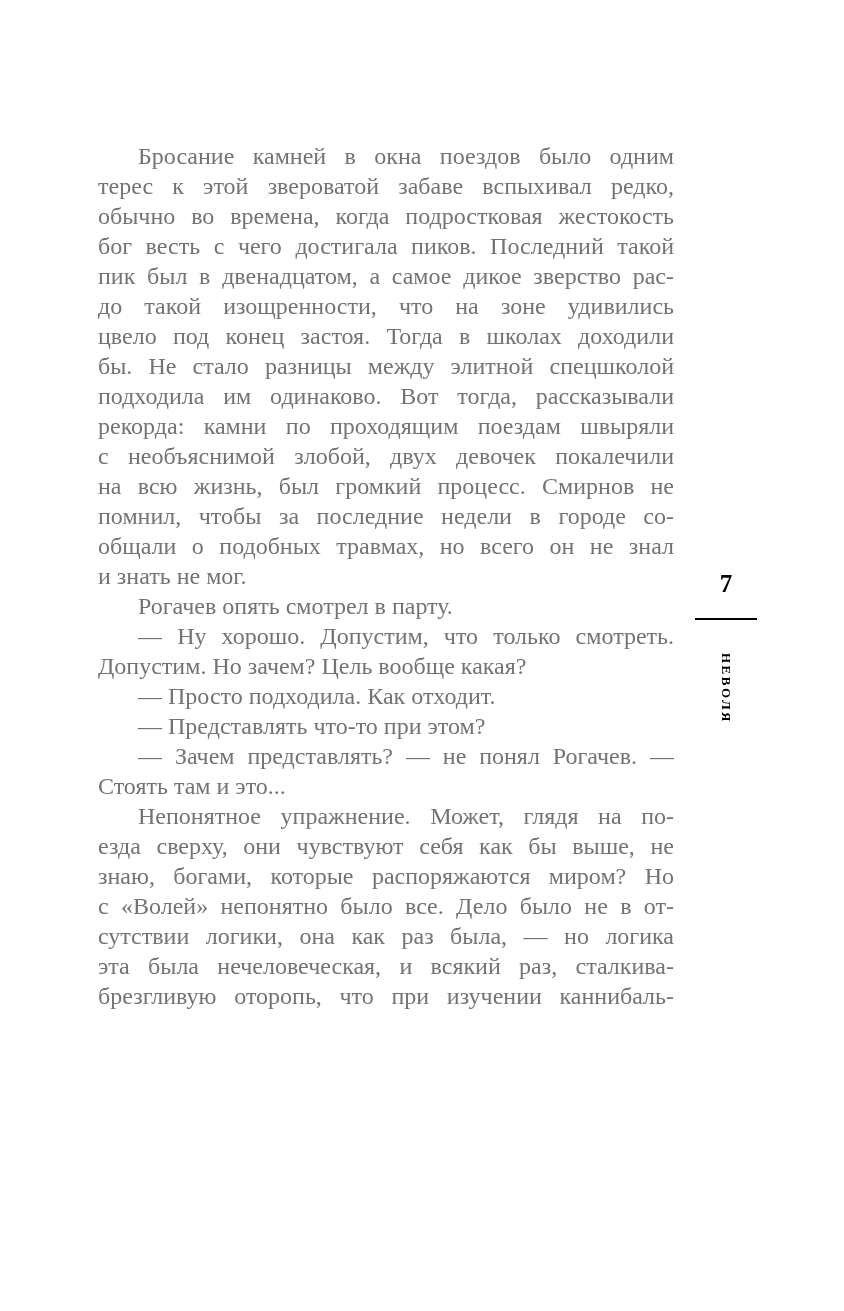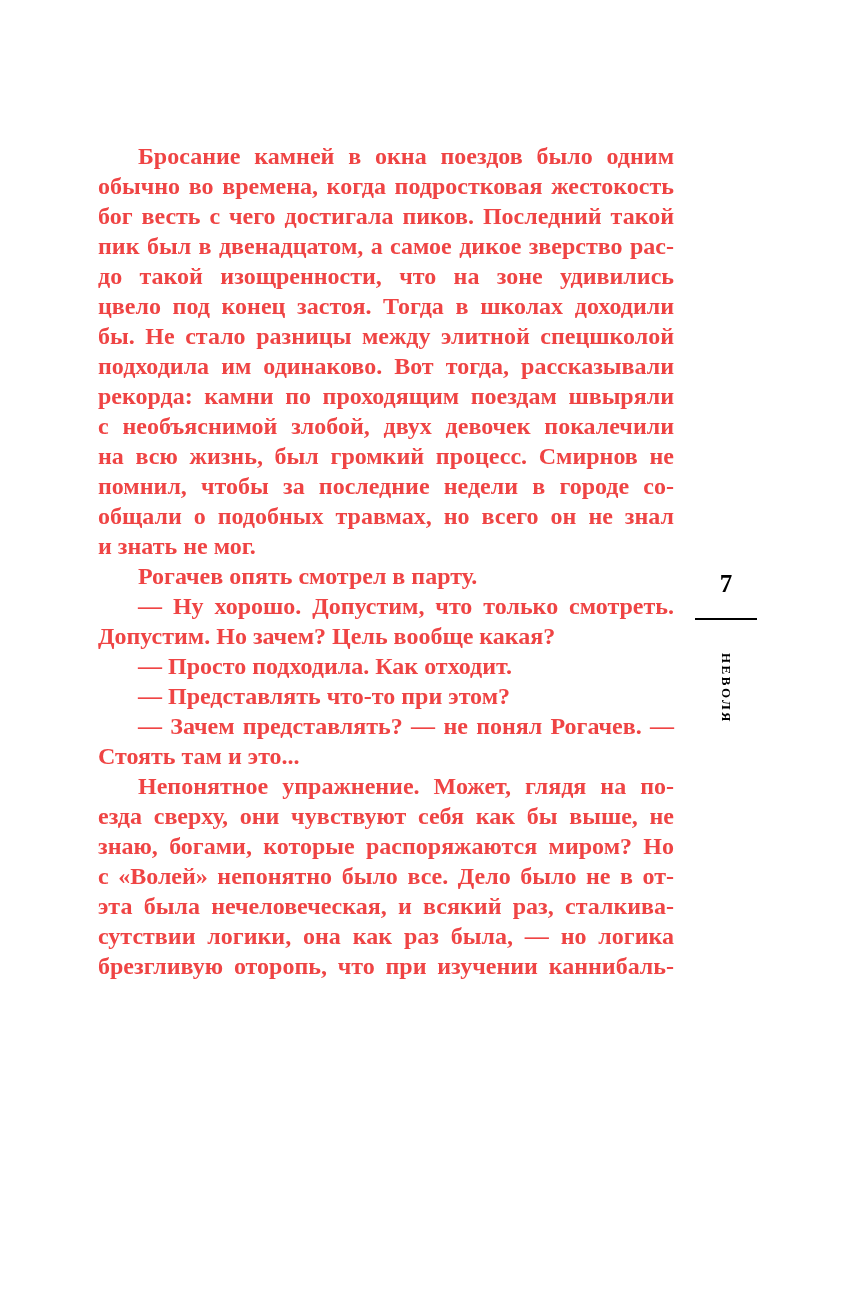--- a/index.html
+++ b/index.html
@@ -16,22 +16,22 @@
     font-family: "Liberation Serif", serif;
   }
   
   .text-block {
     position: absolute;
     left: 98px;
     top: 141px;
     width: 576px;
     font-size: 24px;
     line-height: 30px;
-    color: #ef4444;
-    font-weight: 700;
+    color: #737373;
+    font-weight: 400;
   }
   .line {
     height: 30px;
     text-align: justify;
     text-align-last: justify;
   }
   .line.end {
     text-align: center;
     text-align-last: left;
   }
@@ -70,20 +70,21 @@
     white-space: nowrap;
   }
 </style>
 </head>
 <body>
 
 <div class="book-page">
 
   <div class="text-block">
       <div class="line indent">Бросание камней в окна поездов было одним</div>
+      <div class="line">терес к этой звероватой забаве вспыхивал редко,</div>
       <div class="line">обычно во времена, когда подростковая жестокость</div>
       <div class="line">бог весть с чего достигала пиков. Последний такой</div>
       <div class="line">пик был в двенадцатом, а самое дикое зверство рас-</div>
       <div class="line">до такой изощренности, что на зоне удивились</div>
       <div class="line">цвело под конец застоя. Тогда в школах доходили</div>
       <div class="line">бы. Не стало разницы между элитной спецшколой</div>
       <div class="line">подходила им одинаково. Вот тогда, рассказывали</div>
       <div class="line">рекорда: камни по проходящим поездам швыряли</div>
       <div class="line">с необъяснимой злобой, двух девочек покалечили</div>
       <div class="line">на всю жизнь, был громкий процесс. Смирнов не</div>
@@ -94,22 +95,22 @@
       <div class="line indent">— Ну хорошо. Допустим, что только смотреть.</div>
       <div class="line end">Допустим. Но зачем? Цель вообще какая?</div>
       <div class="line indent end">— Просто подходила. Как отходит.</div>
       <div class="line indent end">— Представлять что-то при этом?</div>
       <div class="line indent">— Зачем представлять? — не понял Рогачев. —</div>
       <div class="line end">Стоять там и это...</div>
       <div class="line indent">Непонятное упражнение. Может, глядя на по-</div>
       <div class="line">езда сверху, они чувствуют себя как бы выше, не</div>
       <div class="line">знаю, богами, которые распоряжаются миром? Но</div>
       <div class="line">с «Волей» непонятно было все. Дело было не в от-</div>
+      <div class="line">сутствии логики, она как раз была, — но логика</div>
       <div class="line">эта была нечеловеческая, и всякий раз, сталкива-</div>
-      <div class="line">сутствии логики, она как раз была, — но логика</div>
       <div class="line">брезгливую оторопь, что при изучении каннибаль-</div>
     </div>
 
   <div class="folio">7</div>
 
   <div class="folio-rule"></div>
 
   <div class="spine-title">НЕВОЛЯ</div>
 
 </div>

